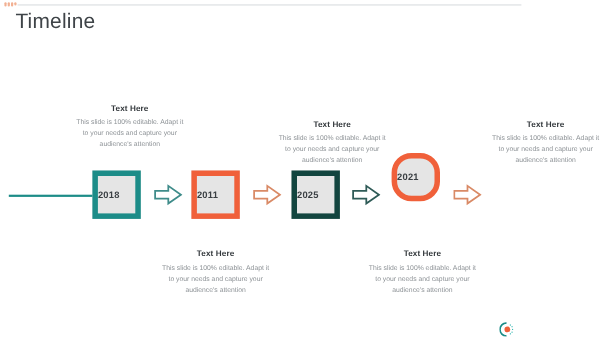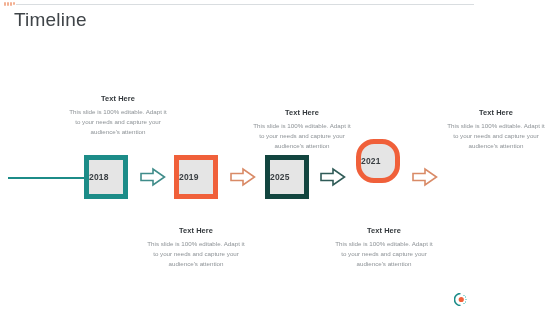--- a/index.html
+++ b/index.html
@@ -149,21 +149,21 @@
       <span class="year">2018</span>
     </div>
 
     <div class="arrow" style="left:140px; top:167px;">
       <svg viewBox="0 0 26 20" xmlns="http://www.w3.org/2000/svg">
         <path d="M1 6.5 L13 6.5 L13 2 L24.5 10 L13 18 L13 13.5 L1 13.5 Z" fill="none" stroke="#3F8C8A" stroke-width="1.6" stroke-linejoin="miter"></path>
       </svg>
     </div>
 
     <div class="node" style="left:174px; top:155px; border-color:#F0603A;">
-      <span class="year">2019</span>
+      <span class="year">2011</span>
     </div>
 
     <div class="textblock" style="left:144px; top:212px;">
       <div class="th">Text Here</div>
       <div class="body">This slide is 100% editable. Adapt it to your needs and capture your audience's attention</div>
     </div>
 
     <div class="arrow" style="left:230px; top:167px;">
       <svg viewBox="0 0 26 20" xmlns="http://www.w3.org/2000/svg">
         <path d="M1 6.5 L13 6.5 L13 2 L24.5 10 L13 18 L13 13.5 L1 13.5 Z" fill="none" stroke="#D98A66" stroke-width="1.6" stroke-linejoin="miter"></path>

